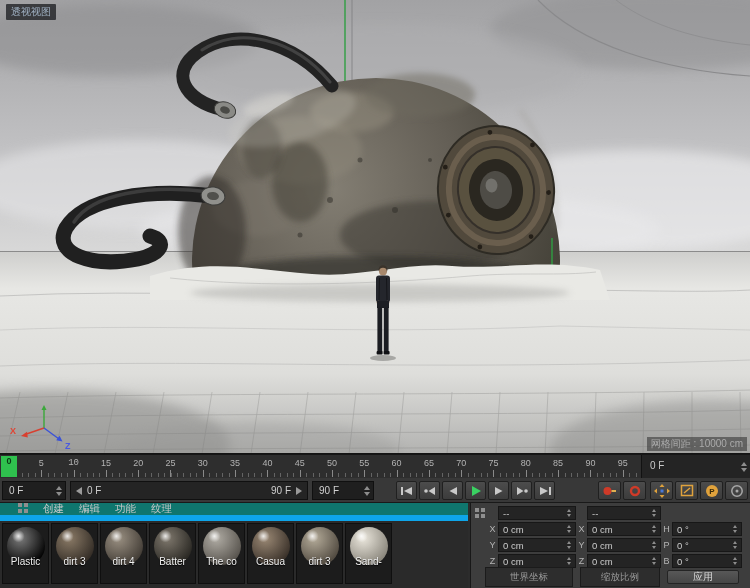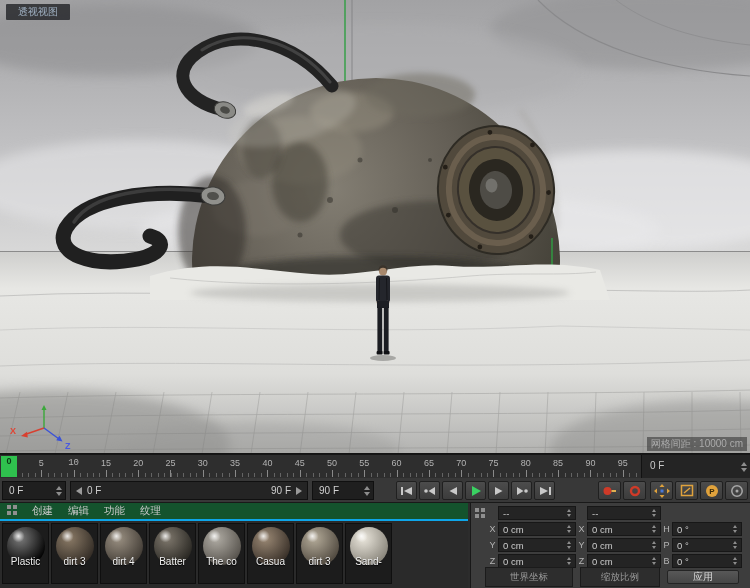--- a/index.html
+++ b/index.html
@@ -1,21 +1,21 @@
 <!DOCTYPE html>
 <html><head>
 <meta charset="utf-8">
 <style>
   html,body{margin:0;padding:0;background:#1e1e1e;}
   .app{position:relative;width:750px;height:588px;background:#2b2b2b;overflow:hidden;
        font-family:"Liberation Sans",sans-serif;-webkit-font-smoothing:antialiased;}
   
   .viewport{position:absolute;left:0;top:0;width:750px;height:454px;background:#b8b8ba;overflow:hidden;border-bottom:1px solid #141414;box-sizing:border-box;}
   .viewport svg{position:absolute;left:0;top:0;}
-  .vp-label{position:absolute;left:6px;top:4px;background:rgba(32,34,38,.8);color:#9fb0c2;font-size:10px;padding:1px 12px;border-radius:1px;}
+  .vp-label{position:absolute;left:6px;top:4px;background:rgba(32,34,38,.8);color:#9fb0c2;font-size:10px;padding:1px 5px;border-radius:1px;}
   .grid-info{position:absolute;right:3px;bottom:2px;color:#ababab;font-size:10px;background:rgba(45,45,45,.55);padding:0 4px;}
   
   .ruler{position:absolute;left:0;top:454px;width:750px;height:24px;background:#2e2e2e;border-top:1px solid #161616;box-sizing:border-box;}
   .ruler-track{position:absolute;left:0;top:0;width:640px;height:23px;}
   .tick-num{position:absolute;top:3px;transform:translateX(-50%);font-size:9px;color:#b2b2b2;}
   .ticks-minor{position:absolute;left:9px;bottom:1px;width:630px;height:4px;
     background:repeating-linear-gradient(to right,#646464 0,#646464 1px,transparent 1px,transparent 6.46px);}
   .ticks-major{position:absolute;left:9px;bottom:1px;width:630px;height:7px;
     background:repeating-linear-gradient(to right,#8a8a8a 0,#8a8a8a 1px,transparent 1px,transparent 32.3px);}
   .playhead{position:absolute;left:1px;top:1px;width:16px;height:21px;background:#2fc14e;z-index:3;
@@ -40,22 +40,22 @@
   .rarr.l{border-right:6px solid #9a9a9a;border-top:4px solid transparent;border-bottom:4px solid transparent;}
   .rarr.r{border-left:6px solid #9a9a9a;border-top:4px solid transparent;border-bottom:4px solid transparent;}
   .play-group,.rec-group,.key-group{position:absolute;top:3px;display:flex;gap:2px;}
   .play-group{left:396px;} .rec-group{left:598px;} .key-group{left:650px;}
   .tbtn{width:21px;height:19px;background:linear-gradient(#4c4c4c,#3c3c3c);border:1px solid #202020;border-radius:2px;
     display:flex;align-items:center;justify-content:center;padding:0;box-sizing:border-box;}
   .rec-group .tbtn,.key-group .tbtn{width:23px;}
   
   .bottom{position:absolute;left:0;top:503px;width:750px;height:85px;background:#2c2c2c;}
   .mat-panel{position:absolute;left:0;top:0;width:468px;height:85px;}
-  .mat-menu{height:18px;background:#14532d;border-bottom:2px solid #0ea5e9;display:flex;align-items:center;gap:15px;
-    padding-left:7px;font-size:10.5px;color:#c8c8c8;box-sizing:border-box;}
+  .mat-menu{height:18px;background:#0f766e;border-bottom:6px solid #0ea5e9;display:flex;align-items:center;gap:15px;
+    padding-left:18px;font-size:10.5px;color:#c8c8c8;box-sizing:border-box;}
   .mat-thumbs{height:67px;background:#2a2a2a;display:flex;gap:2px;padding:2px;box-sizing:border-box;}
   .mat-thumb{width:47px;height:61px;background:#1c1c1c;border:1px solid #0f0f0f;position:relative;box-sizing:border-box;flex:0 0 auto;}
   .mat-sphere{width:38px;height:38px;border-radius:50%;margin:3px auto 0;}
   .mat-label{position:absolute;left:0;right:0;bottom:16px;text-align:center;font-size:10px;color:#f0f0f0;
     text-shadow:0 1px 1px #000;white-space:nowrap;overflow:hidden;}
   
   .coord{position:absolute;left:470px;top:0;width:280px;height:85px;background:#3d3d3d;border-left:1px solid #181818;
     padding:2px 2px 0;box-sizing:border-box;}
   .c-row{display:flex;align-items:center;height:15px;margin-bottom:1px;}
   .c-icon{width:14px;display:flex;justify-content:center;flex:0 0 auto;}

